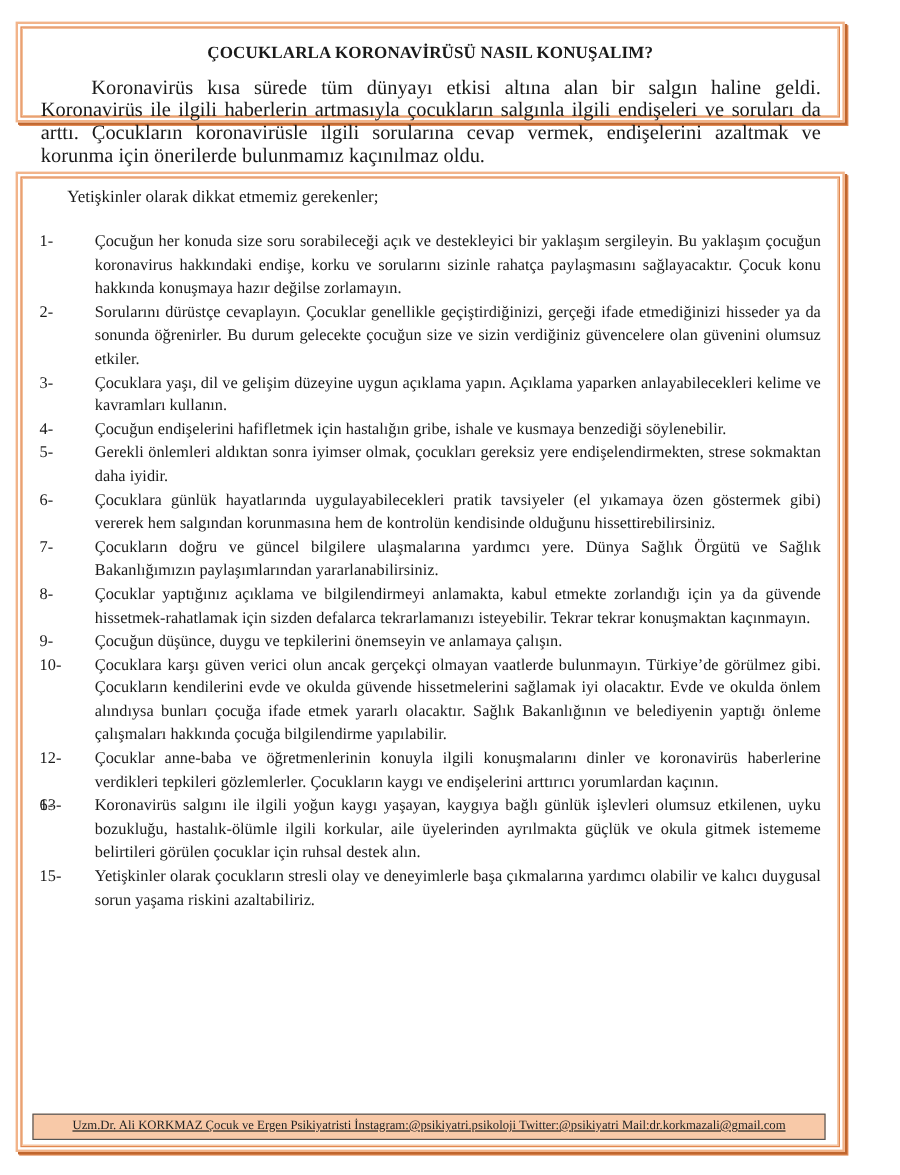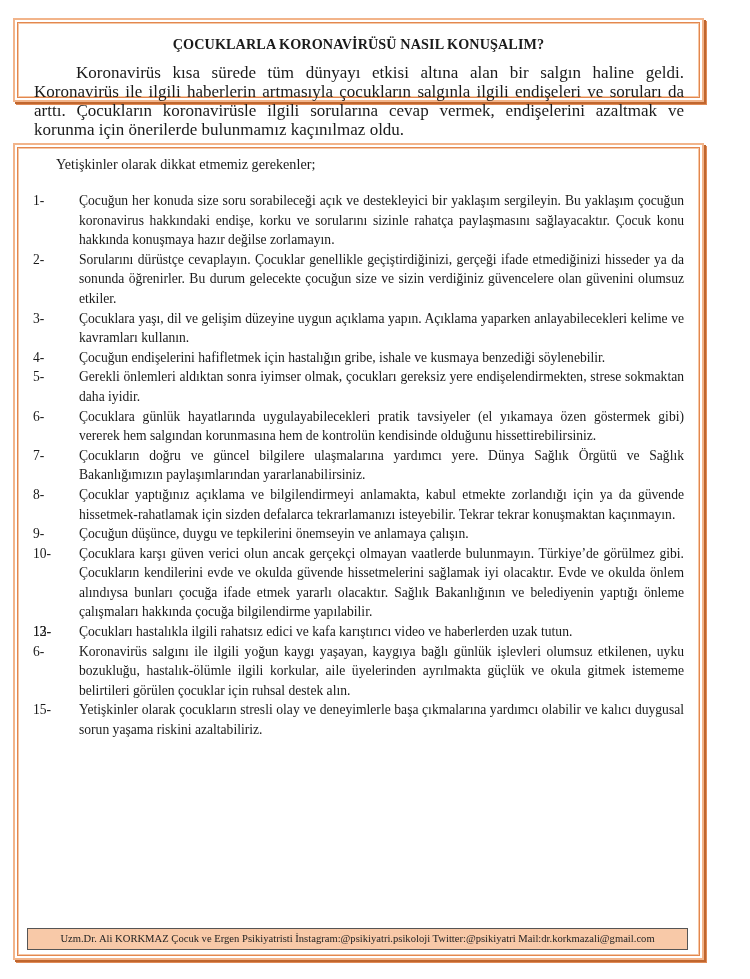--- a/index.html
+++ b/index.html
@@ -52,20 +52,21 @@
   ol.items li .num {
     position: absolute; left: 10px; top: 0; width: 40px;
   }
 
   .footer {
     position: absolute; left: 12px; right: 14px; top: 783px; height: 22px;
     background: #f8c9a8; border: 1px solid #555;
     box-sizing: border-box;
     font-size: 10.6px; line-height: 20px; text-align: center; white-space: nowrap;
     color: #222;
+    text-decoration: underline;
   }
 </style>
 </head>
 <body>
 
 <div class="frame" id="top-box">
   <div class="frame-inner"></div>
   <div class="frame-inner2"></div>
   <div class="title">ÇOCUKLARLA KORONAVİRÜSÜ NASIL KONUŞALIM?</div>
   <p class="intro" style="margin:0">Koronavirüs kısa sürede tüm dünyayı etkisi altına alan bir salgın haline geldi. Koronavirüs ile ilgili haberlerin artmasıyla çocukların salgınla ilgili endişeleri ve soruları da arttı. Çocukların koronavirüsle ilgili sorularına cevap vermek, endişelerini azaltmak ve korunma için önerilerde bulunmamız kaçınılmaz oldu.</p>
@@ -80,20 +81,20 @@
     <li><span class="num">1-</span><span>Çocuğun her konuda size soru sorabileceği açık ve destekleyici bir yaklaşım sergileyin. Bu yaklaşım çocuğun koronavirus hakkındaki endişe, korku ve sorularını sizinle rahatça paylaşmasını sağlayacaktır. Çocuk konu hakkında konuşmaya hazır değilse zorlamayın.</span></li>
     <li><span class="num">2-</span><span>Sorularını dürüstçe cevaplayın. Çocuklar genellikle geçiştirdiğinizi, gerçeği ifade etmediğinizi hisseder ya da sonunda öğrenirler. Bu durum gelecekte çocuğun size ve sizin verdiğiniz güvencelere olan güvenini olumsuz etkiler.</span></li>
     <li><span class="num">3-</span><span>Çocuklara yaşı, dil ve gelişim düzeyine uygun açıklama yapın. Açıklama yaparken anlayabilecekleri kelime ve kavramları kullanın.</span></li>
     <li><span class="num">4-</span><span>Çocuğun endişelerini hafifletmek için hastalığın gribe, ishale ve kusmaya benzediği söylenebilir.</span></li>
     <li><span class="num">5-</span><span>Gerekli önlemleri aldıktan sonra iyimser olmak, çocukları gereksiz yere endişelendirmekten, strese sokmaktan daha iyidir.</span></li>
     <li><span class="num">6-</span><span>Çocuklara günlük hayatlarında uygulayabilecekleri pratik tavsiyeler (el yıkamaya özen göstermek gibi) vererek hem salgından korunmasına hem de kontrolün kendisinde olduğunu hissettirebilirsiniz.</span></li>
     <li><span class="num">7-</span><span>Çocukların doğru ve güncel bilgilere ulaşmalarına yardımcı yere. Dünya Sağlık Örgütü ve Sağlık Bakanlığımızın paylaşımlarından yararlanabilirsiniz.</span></li>
     <li><span class="num">8-</span><span>Çocuklar yaptığınız açıklama ve bilgilendirmeyi anlamakta, kabul etmekte zorlandığı için ya da güvende hissetmek-rahatlamak için sizden defalarca tekrarlamanızı isteyebilir. Tekrar tekrar konuşmaktan kaçınmayın.</span></li>
     <li><span class="num">9-</span><span>Çocuğun düşünce, duygu ve tepkilerini önemseyin ve anlamaya çalışın.</span></li>
     <li><span class="num">10-</span><span>Çocuklara karşı güven verici olun ancak gerçekçi olmayan vaatlerde bulunmayın. Türkiye’de görülmez gibi. Çocukların kendilerini evde ve okulda güvende hissetmelerini sağlamak iyi olacaktır. Evde ve okulda önlem alındıysa bunları çocuğa ifade etmek yararlı olacaktır. Sağlık Bakanlığının ve belediyenin yaptığı önleme çalışmaları hakkında çocuğa bilgilendirme yapılabilir.</span></li>
-    <li><span class="num">12-</span></li>
-    <li><span class="num">13-</span><span>Çocukları hastalıkla ilgili rahatsız edici ve kafa karıştırıcı video ve haberlerden uzak tutun.</span></li>
+    <li><span class="num">12-</span><span>Çocuklar anne-baba ve öğretmenlerinin konuyla ilgili konuşmalarını dinler ve koronavirüs haberlerine verdikleri tepkileri gözlemlerler. Çocukların kaygı ve endişelerini arttırıcı yorumlardan kaçının.</span></li>
+    <li><span class="num">13-</span></li>
     <li><span class="num">6-</span><span>Koronavirüs salgını ile ilgili yoğun kaygı yaşayan, kaygıya bağlı günlük işlevleri olumsuz etkilenen, uyku bozukluğu, hastalık-ölümle ilgili korkular, aile üyelerinden ayrılmakta güçlük ve okula gitmek istememe belirtileri görülen çocuklar için ruhsal destek alın.</span></li>
     <li><span class="num">15-</span><span>Yetişkinler olarak çocukların stresli olay ve deneyimlerle başa çıkmalarına yardımcı olabilir ve kalıcı duygusal sorun yaşama riskini azaltabiliriz.</span></li>
   </ol>
 
   <div class="footer">Uzm.Dr. Ali KORKMAZ Çocuk ve Ergen Psikiyatristi İnstagram:@psikiyatri.psikoloji Twitter:@psikiyatri Mail:dr.korkmazali@gmail.com</div>
 </div>
 
 </body></html>

